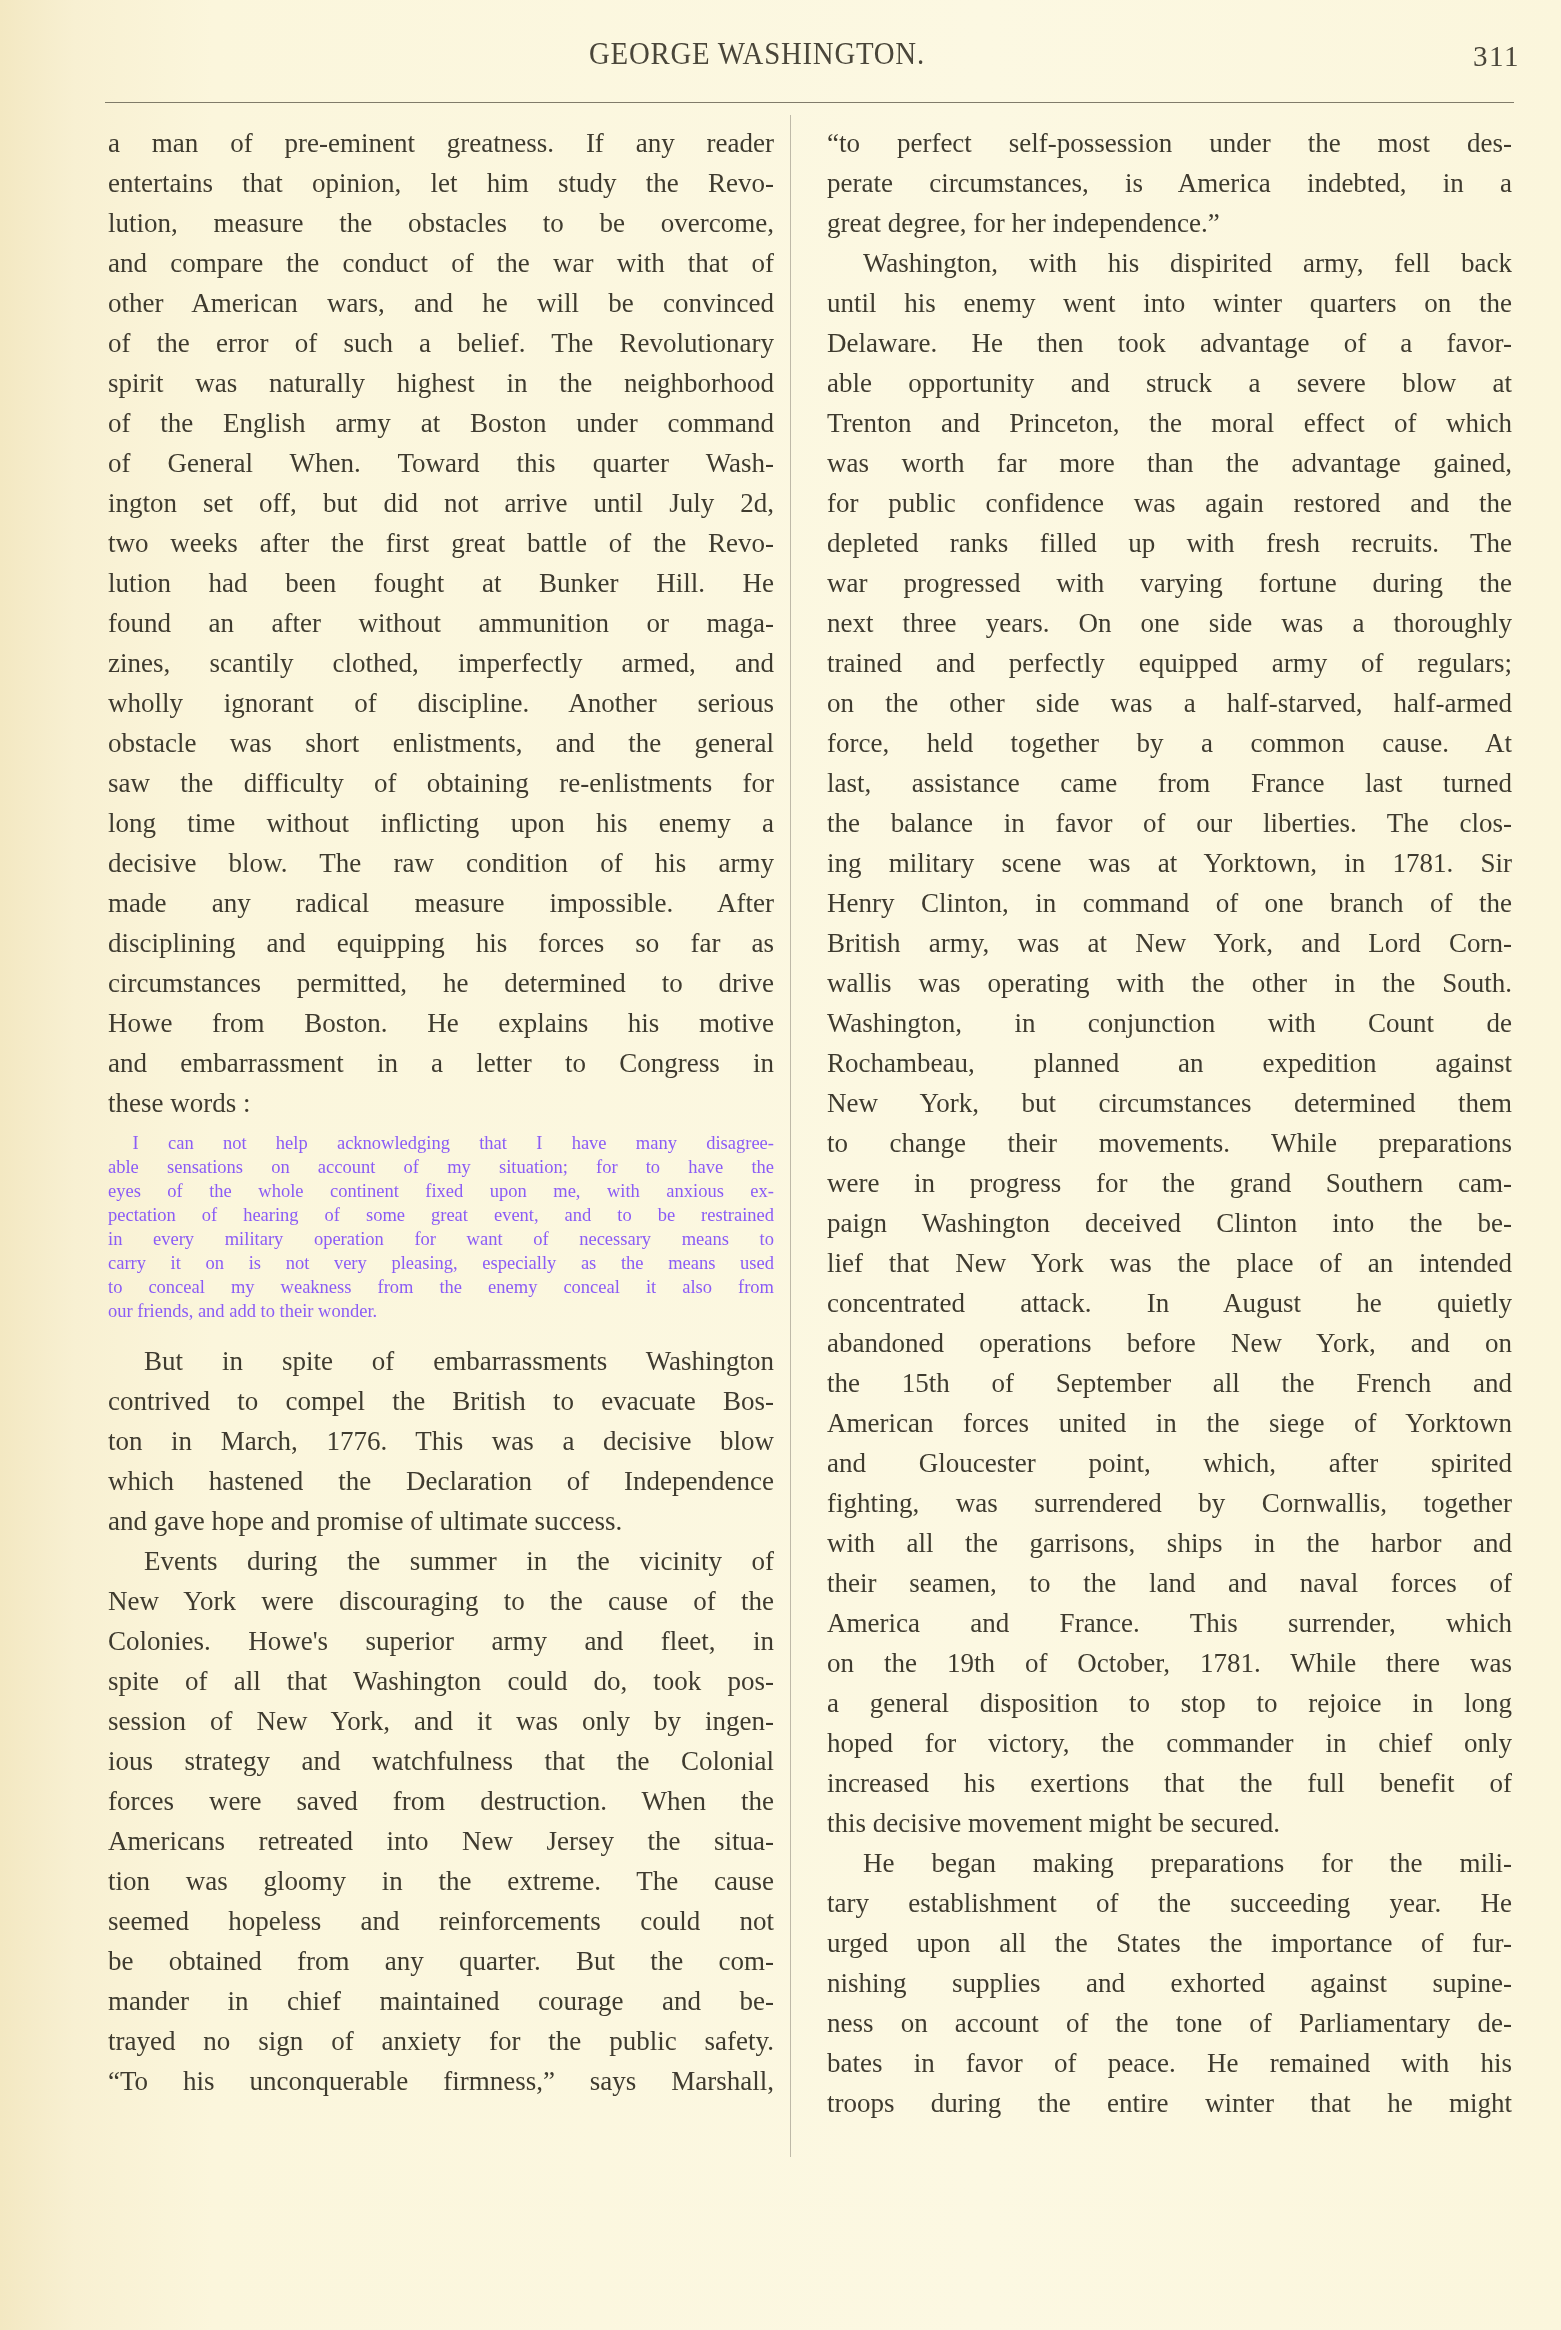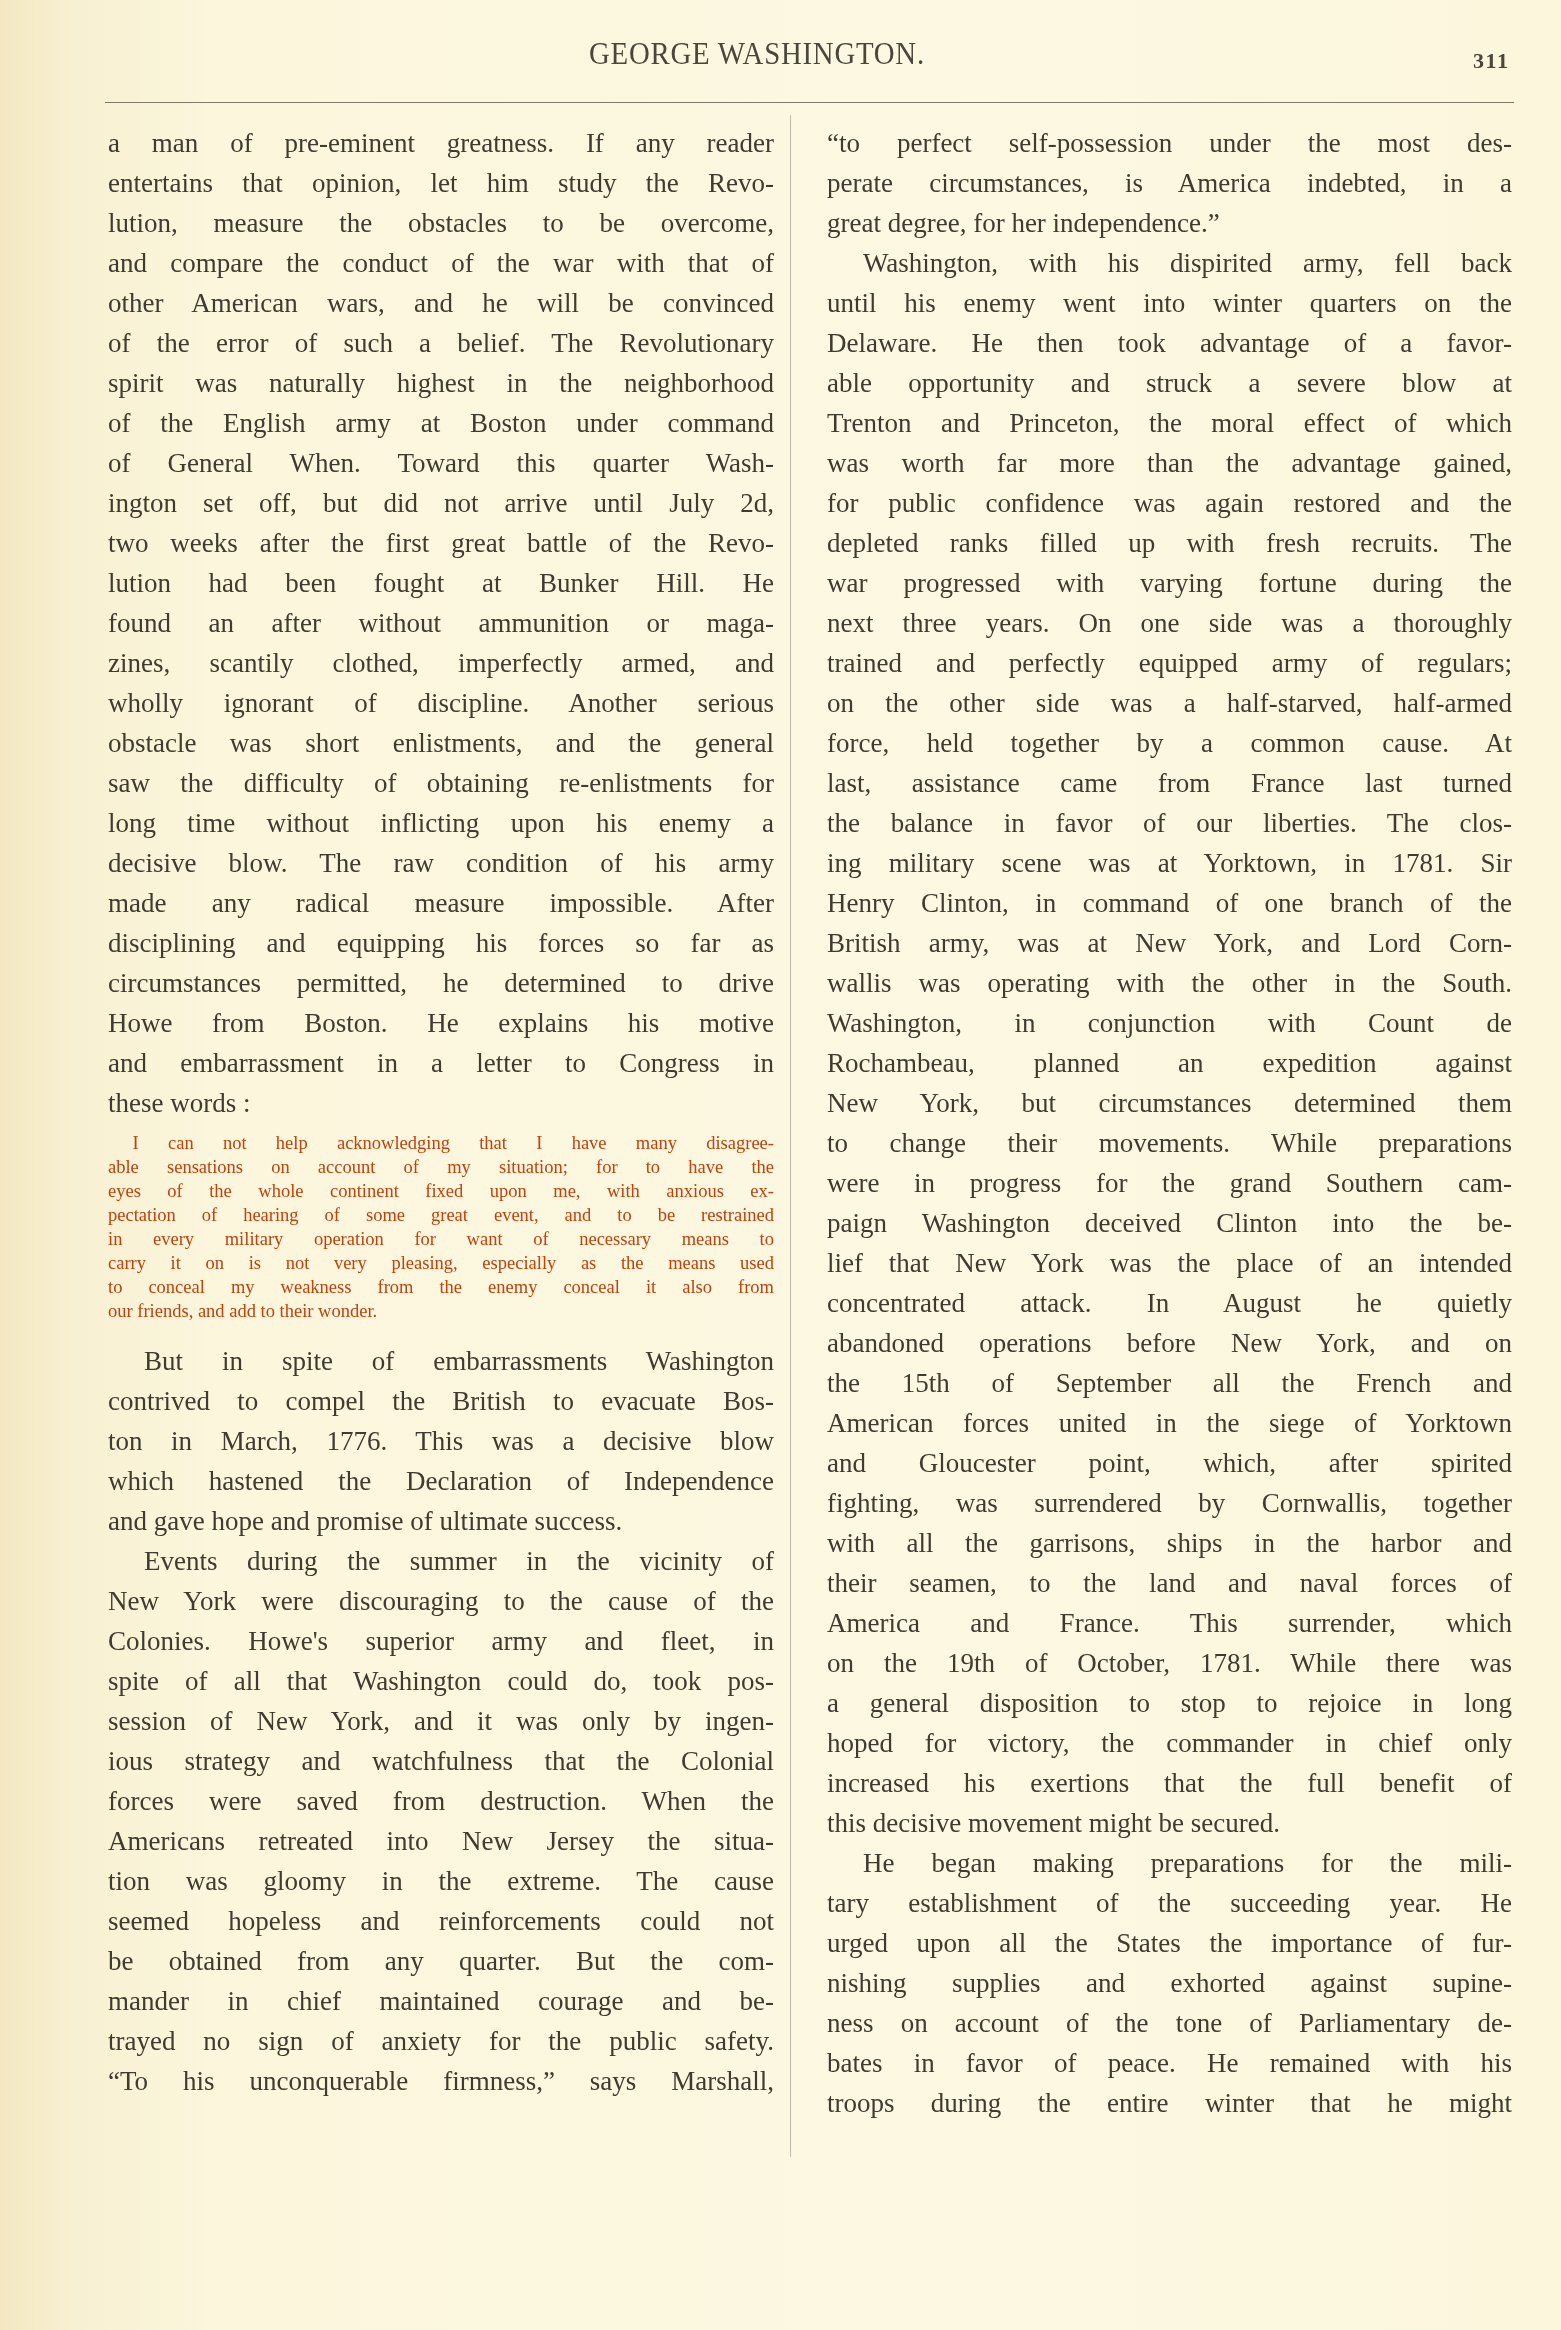--- a/index.html
+++ b/index.html
@@ -12,22 +12,22 @@
     position: relative;
   }
   .page { position: absolute; left: 0; top: 0; width: 1562px; height: 2090px; }
   .running-head {
     position: absolute; left: 589px; top: 36px;
     font-size: 31px; letter-spacing: 0.8px; color: #4a463a;
     transform: scaleX(0.93); transform-origin: left top;
     white-space: nowrap;
   }
   .page-number {
-    position: absolute; left: 1473px; top: 48px;
-    font-size: 22px; color: #4a463a; letter-spacing: 1.6px; font-weight: bold;
+    position: absolute; left: 1473px; top: 40px;
+    font-size: 29px; color: #4a463a; letter-spacing: 1.6px;
   }
   .head-rule {
     position: absolute; left: 105px; top: 102px; width: 1409px; height: 0;
     border-top: 1.6px solid #6a6555; opacity: 0.85;
   }
   .column-divider {
     position: absolute; left: 790px; top: 115px; width: 0; height: 2042px;
     border-left: 1.2px solid #8c877a; opacity: 0.55;
   }
   .col {
@@ -41,21 +41,21 @@
     text-align: justify; text-align-last: justify;
     color: #3f3b2f;
   }
   .line.last { text-align-last: left; }
   .line.indent { padding-left: 36px; }
   .quote-block { margin-top: 8.2px; margin-bottom: 18px; }
   .qline {
     display: block; height: 24px; line-height: 24px;
     font-size: 18.5px; white-space: nowrap;
     text-align: justify; text-align-last: justify;
-    color: #c2410c;
+    color: #8b5cf6;
   }
   .qline.indent { padding-left: 24.6px; }
   .qline.last { text-align-last: left; }
 </style>
 </head>
 <body>
 
 <div class="page">
 
   <div class="running-head">GEORGE WASHINGTON.</div>

